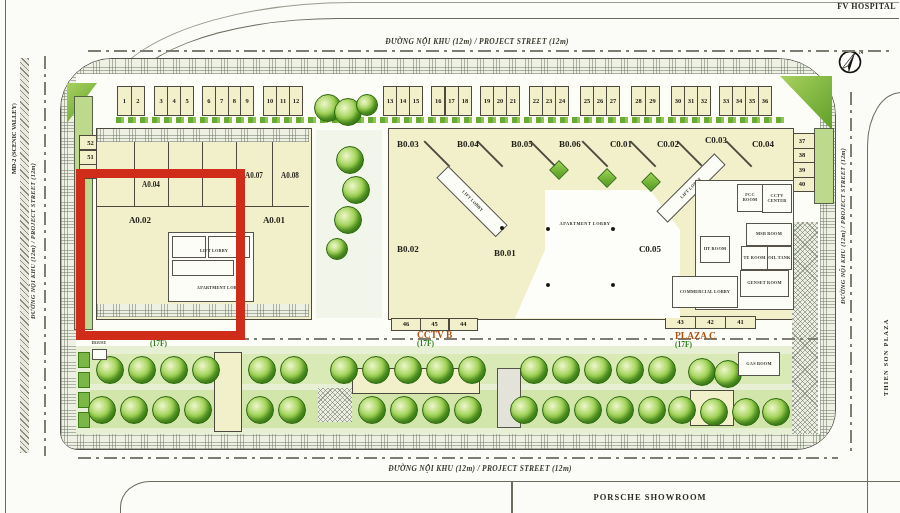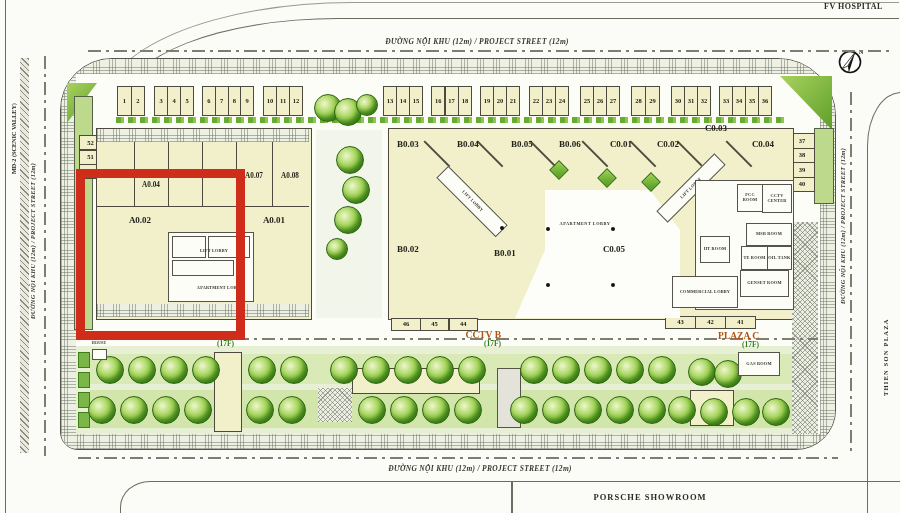--- a/index.html
+++ b/index.html
@@ -42,35 +42,35 @@
   .dot{position:absolute;width:4px;height:4px;border-radius:50%;background:#15150f;z-index:9;}
   .dia{position:absolute;width:12px;height:12px;transform:rotate(45deg);z-index:8;
        background:linear-gradient(135deg,#9fd255,#4f9a1e);border:.8px solid #2f6b10;}
   
   .unit{position:absolute;font:bold 9px/1 "Liberation Serif",serif;color:#23231c;text-align:center;z-index:9;}
   .unit.sm{font-size:7.2px;}
   .tiny{font:bold 4.3px/1.15 "Liberation Serif",serif;color:#33332a;text-align:center;letter-spacing:.2px;}
   .slbl{position:absolute;font:bold italic 7.5px/1.2 "Liberation Serif",serif;color:#3a3a30;
         letter-spacing:.3px;text-align:center;z-index:4;}
   .vtxt{writing-mode:vertical-rl;transform:rotate(180deg);display:flex;align-items:center;justify-content:center;}
-  .blk{position:absolute;text-align:right;font:bold 9.5px/1.1 "Liberation Serif",serif;color:#b15312;z-index:9;}
+  .blk{position:absolute;text-align:left;font:bold 9.5px/1.1 "Liberation Serif",serif;color:#b15312;z-index:9;}
   .blk .fl{font-size:7.5px;color:#2e7d1a;display:block;font-style:normal;}
   .walk{position:absolute;background:#fdfdf8;border:.8px solid #55534a;display:flex;align-items:center;
         justify-content:center;z-index:8;}
   #redbox{left:76px;top:169px;width:151px;height:153px;border:9px solid #cf2c1a;z-index:60;}
   .bush{position:absolute;width:10px;height:14px;background:#7ab648;border:.8px solid #3f7d17;z-index:6;}
 </style>
 </head>
 <body>
 
 <div id="stage">
 
   <div class="ab" style="left:102px;top:2px;width:796px;height:126px;border-top:1px solid #9a9a90;border-left:1px solid #9a9a90;border-top-left-radius:250px 105px;z-index:0"></div>
   <div class="ab" style="left:123px;top:18px;width:775px;height:110px;border-top:1.5px solid #6b6b60;border-left:1.5px solid #6b6b60;border-top-left-radius:215px 85px;z-index:0"></div>
-  <div class="ab" style="left:824px;top:3px;width:72px;height:10px;font:bold 8px/1 'Liberation Serif',serif;letter-spacing:.5px;color:#2c2c24;text-align:left;z-index:2">FV HOSPITAL</div>
+  <div class="ab" style="left:824px;top:3px;width:72px;height:10px;font:bold 8px/1 'Liberation Serif',serif;letter-spacing:.5px;color:#2c2c24;text-align:right;z-index:2">FV HOSPITAL</div>
 
   <div class="ab dashh" style="left:88px;top:50px;width:804px"></div>
   <div class="ab slbl" style="left:365px;top:37px;width:224px">ĐƯỜNG NỘI KHU (12m) / PROJECT STREET (12m)</div>
 
   <div class="ab line" style="left:5px;top:0;width:1px;height:513px"></div>
   <div class="ab dhatch" style="left:20px;top:58px;width:9px;height:395px"></div>
   <div class="ab dashv" style="left:44px;top:56px;height:400px"></div>
   <div class="ab vtxt" style="left:7px;top:83px;width:13px;height:112px;font:bold 6.2px 'Liberation Serif',serif;color:#2c2c24;z-index:2">MD-2 (SCENIC VALLEY)</div>
   <div class="ab vtxt slbl" style="left:27px;top:138px;width:12px;height:205px;font-size:6.3px">ĐƯỜNG NỘI KHU (12m) / PROJECT STREET (12m)</div>
 
@@ -244,25 +244,25 @@
   <div class="dot" style="left:611px;top:227px"></div>
   <div class="dot" style="left:546px;top:283px"></div>
   <div class="dot" style="left:611px;top:283px"></div>
 
   <div class="ab unit" style="left:385px;top:140px;width:46px">B0.03</div>
   <div class="ab unit" style="left:445px;top:140px;width:46px">B0.04</div>
   <div class="ab unit" style="left:499px;top:140px;width:46px">B0.05</div>
   <div class="ab unit" style="left:547px;top:140px;width:46px">B0.06</div>
   <div class="ab unit" style="left:598px;top:140px;width:46px">C0.01</div>
   <div class="ab unit" style="left:645px;top:140px;width:46px">C0.02</div>
-  <div class="ab unit" style="left:693px;top:124px;width:46px">C0.03</div>
+  <div class="ab unit" style="left:693px;top:136px;width:46px">C0.03</div>
   <div class="ab unit" style="left:740px;top:140px;width:46px">C0.04</div>
   <div class="ab unit" style="left:385px;top:245px;width:46px">B0.02</div>
   <div class="ab unit" style="left:482px;top:249px;width:46px">B0.01</div>
-  <div class="ab unit" style="left:591px;top:245px;width:46px">C0.05</div>
+  <div class="ab unit" style="left:627px;top:245px;width:46px">C0.05</div>
 
   <div class="ab room" style="left:695px;top:180px;width:97px;height:128px"></div>
   <div class="ab room" style="left:737px;top:184px;width:24px;height:26px">
       <span class="tiny">FCC ROOM</span>
     </div>
   <div class="ab room" style="left:762px;top:184px;width:28px;height:27px">
       <span class="tiny">CCTV CENTER</span>
     </div>
   <div class="ab room" style="left:746px;top:223px;width:44px;height:21px">
       <span class="tiny">MSB ROOM</span>

